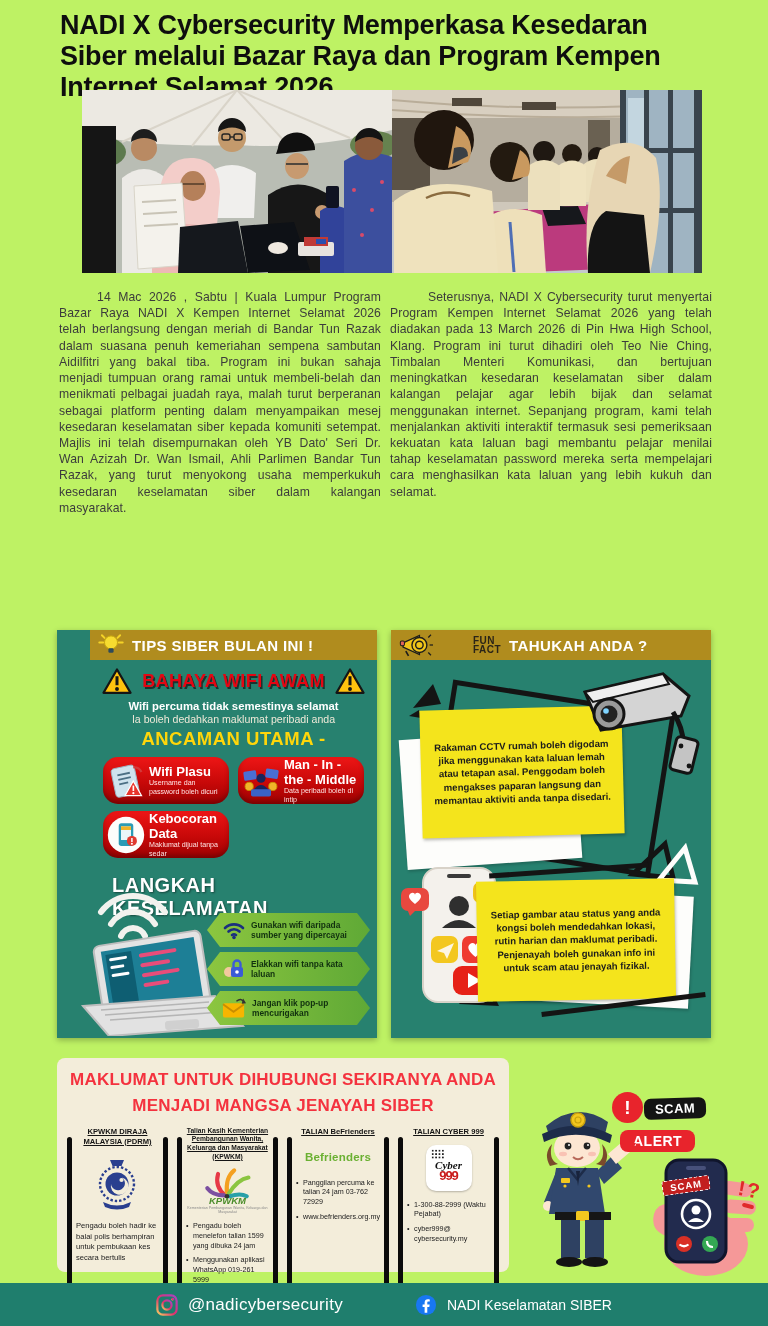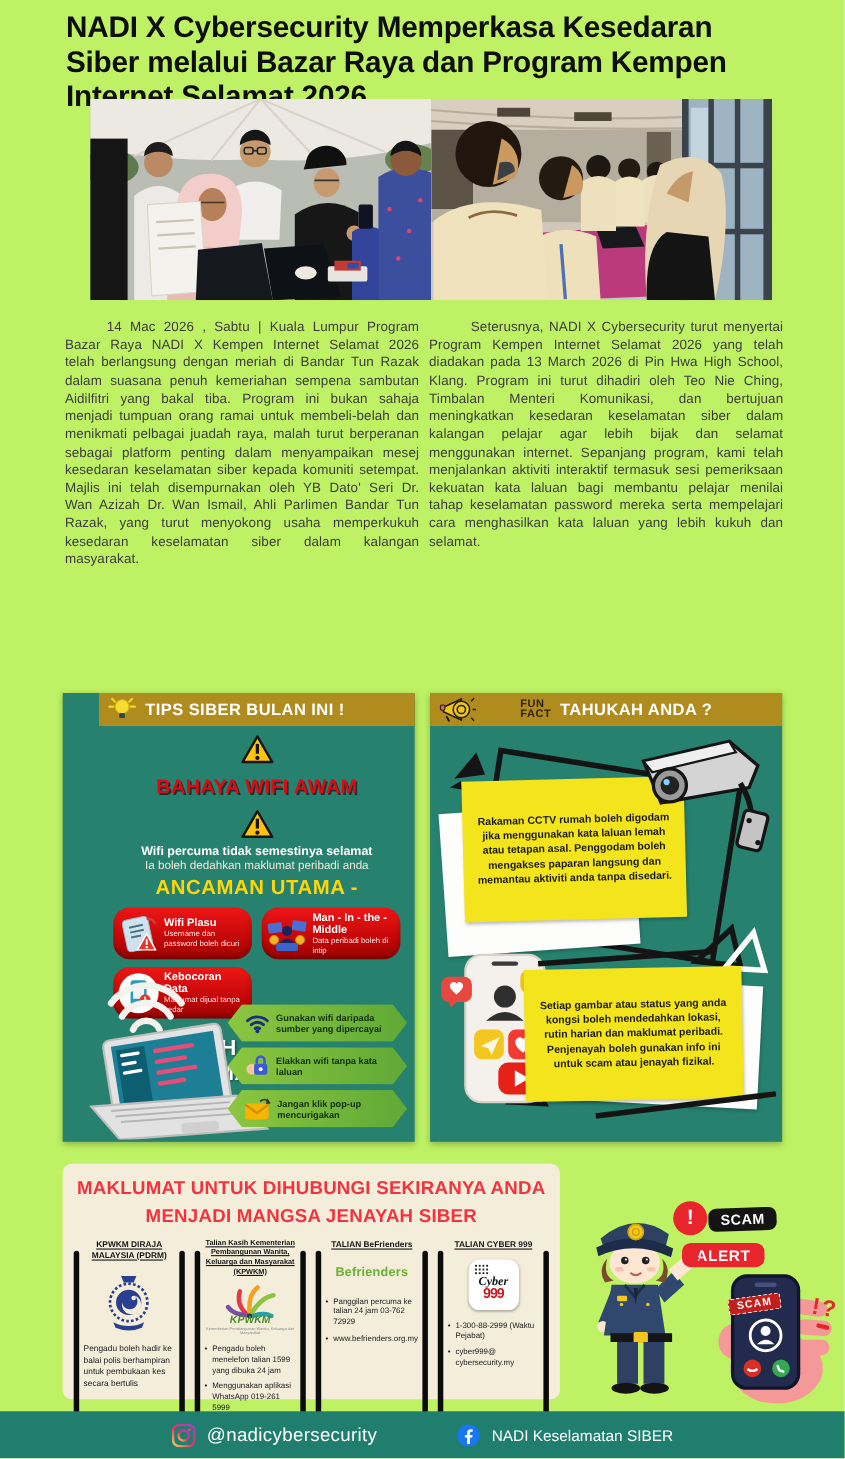--- a/index.html
+++ b/index.html
@@ -31,33 +31,33 @@
   }
   #panel-tips { left:57px;padding-left:33px; } #panel-fact { left:391px; }
   .panel-header {
     position:relative; height:30px; background:#b08c1e; display:flex; align-items:center;
     padding:0 8px; gap:8px; z-index:3;
   }
   .panel-header .ptitle { color:#fff; font-weight:800; font-size:15px; letter-spacing:.4px; white-space:nowrap; }
   .ff-badge { display:flex; flex-direction:column; line-height:.95;margin-left:32px; }
   .ff-badge span { font-size:10px; font-weight:900; color:#2a2418; letter-spacing:.5px; }
   
-  .warn-row { display:flex; justify-content:center; align-items:center; gap:10px; margin-top:8px;flex-direction:column; }
+  .warn-row { display:flex; justify-content:center; align-items:center; gap:10px; margin-top:8px; }
   .warn-text { color:#e30613; font-size:18px; font-weight:800; letter-spacing:.4px; text-shadow:1.5px 1.5px 0 rgba(20,20,20,.7); }
   .sub1 { color:#ffffff; font-weight:700; font-size:11.3px; text-align:center; margin-top:5px; }
   .sub2 { color:#efe9d8; font-size:10.6px; text-align:center; margin-top:1px; }
   .ancaman { color:#ffd60a; font-weight:800; font-size:18.5px; text-align:center; margin-top:3px; letter-spacing:.5px; }
   .threat-grid { display:grid; grid-template-columns:1fr 1fr; gap:7px 9px; margin:7px 13px 0; }
   .threat-card {
     background:linear-gradient(180deg,#ee1616 0%,#c70808 55%,#9e0202 100%);
     border-radius:15px; height:47px; display:flex; align-items:center; padding:3px 5px 3px 3px; gap:3px;
     box-shadow:inset 0 -3px 5px rgba(0,0,0,.25);
   }
   .threat-icon { width:40px; height:40px; flex:0 0 auto; }
-  .threat-text .t { color:#fff; font-weight:800; font-size:10px; }
+  .threat-text .t { color:#fff; font-weight:800; font-size:13px; }
   .threat-text .d { color:#ffe3e3; font-size:7.1px; line-height:1.25; }
   .langkah {
     color:#fff; font-weight:800; font-size:20px; margin:16px 0 0 22px;
     letter-spacing:.5px; text-shadow:1px 1px 2px rgba(0,0,0,.45);
   }
   .laptop-zone { position:absolute; left:0px; bottom:2px; width:195px; height:150px; }
   .arrows { position:absolute; right:7px; bottom:13px; width:163px; display:flex; flex-direction:column; gap:5px; }
   .arrow-item {
     background:linear-gradient(90deg,#8cc63f,#5fa936);
     clip-path:polygon(0 50%, 8% 0, 92% 0, 100% 50%, 92% 100%, 8% 100%);

